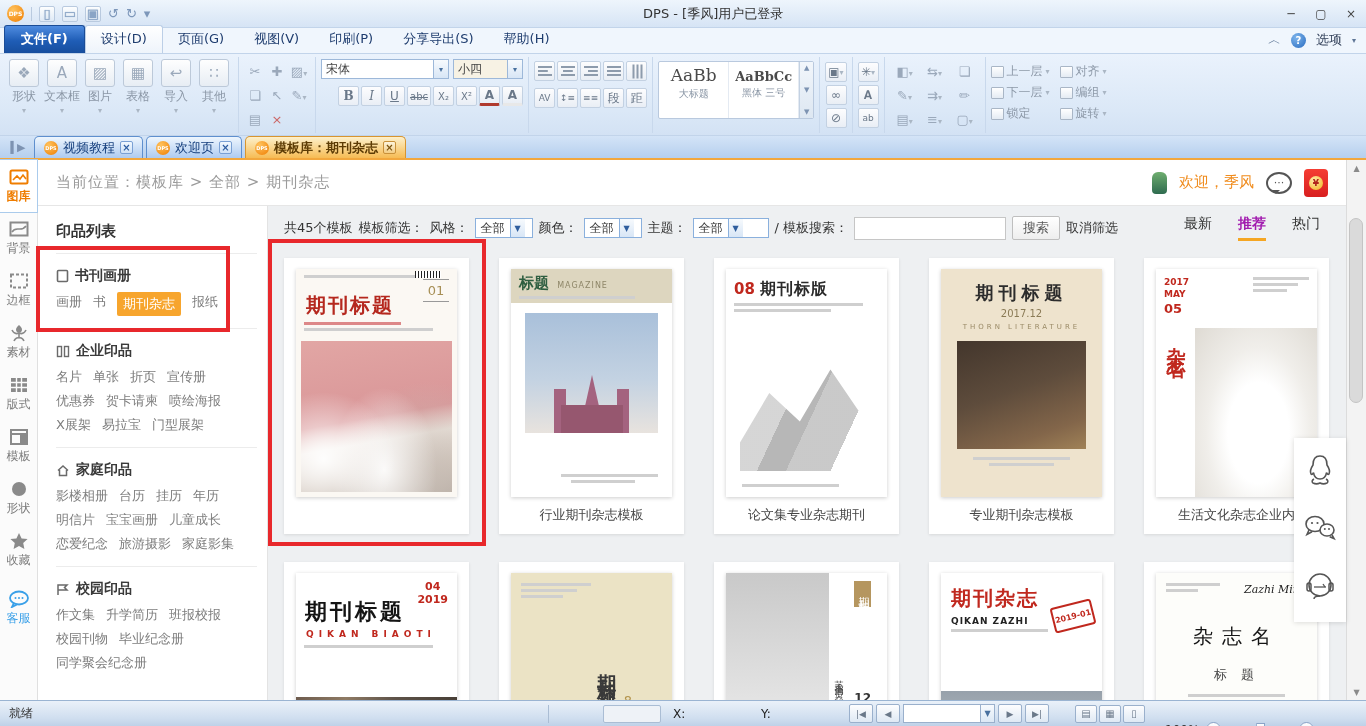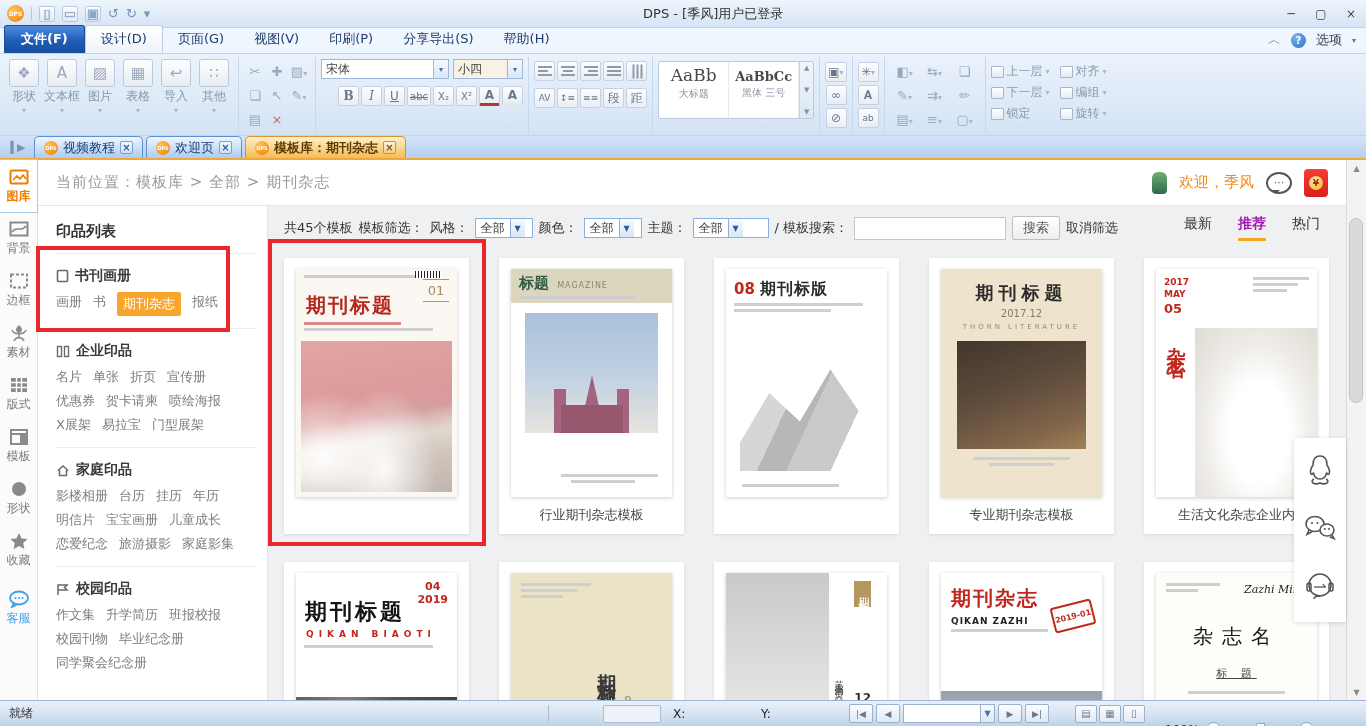--- a/index.html
+++ b/index.html
@@ -200,21 +200,21 @@
   .c9-mast { font-family:"DejaVu Serif",serif; color:#c0281e; font-weight:bold; font-size:20px; letter-spacing:2px; padding:12px 0 0 10px; }
   .c9-latin { color:#222; font-size:9px; font-weight:bold; letter-spacing:1px; padding:4px 0 0 10px; }
   .c9-stamp { position:absolute; right:8px; top:30px; width:42px; height:26px; border:2px solid #c0281e; transform:rotate(-14deg); color:#c0281e; font-size:8px; font-weight:bold; display:flex; align-items:center; justify-content:center; border-radius:3px; background:rgba(255,255,255,.6); }
   .c9-photo { position:absolute; left:0; right:0; bottom:0; height:110px; background:linear-gradient(#97a1ab 0%,#b6bcc2 45%,#d9d6cf 100%); }
 
   
   .cover10 { background:#fdfdfa; }
   .c10-latin { position:absolute; right:10px; top:10px; font-family:"DejaVu Serif",serif; font-style:italic; font-size:11px; color:#222; }
   .c10-bars { position:absolute; left:10px; top:10px; width:54px; }
   .c10-mast { text-align:center; font-family:"DejaVu Serif",serif; font-size:20px; letter-spacing:9px; color:#161616; padding-top:50px; }
-  .c10-sub { text-align:center; font-size:11px; letter-spacing:5px; color:#444; margin-top:16px;text-decoration:underline; }
+  .c10-sub { text-align:center; font-size:13px; letter-spacing:5px; color:#444; margin-top:16px; }
 
   
   .vscroll { width:20px; background:#f3f3f3; border-left:1px solid #dcdcdc; display:flex; flex-direction:column; align-items:center; }
   .vs-arrow { width:18px; height:16px; color:#8a8a8a; font-size:8px; display:flex; align-items:center; justify-content:center; }
   .vs-track { flex:1; width:100%; position:relative; }
   .vs-thumb { position:absolute; top:42px; left:2px; width:14px; height:185px; background:#dadada; border:1px solid #c4c4c4; border-radius:7px; }
 
   
   .cs-panel { position:absolute; left:1294px; top:438px; width:52px; background:#fff; box-shadow:0 1px 5px rgba(0,0,0,.13); display:flex; flex-direction:column; align-items:center; gap:28px; padding:16px 0 20px; z-index:7; }
 
@@ -717,20 +717,21 @@
             <div class="tcover cover3">
               <div class="c3-row">
                 <span class="c3-issue">08</span>
                 <span class="c3-mast">期刊标版</span>
               </div>
               <div class="mbar w80"></div>
               <div class="mbar w60"></div>
               <div class="c3-sketch"></div>
               <div class="mbar w60" style="position:absolute;bottom:10px;left:8px;"></div>
             </div>
+            <div class="ttitle">论文集专业杂志期刊</div>
           </div>
 
           <div class="tcard">
             <div class="tcover cover4">
               <div class="c4-mast">期刊标题</div>
               <div class="c4-date">2017.12</div>
               <div class="c4-latin">THORN LITERATURE</div>
               <div class="c4-photo"></div>
               <div class="mbar w60" style="margin:8px auto 0;"></div>
               <div class="mbar w40" style="margin:3px auto 0;"></div>

